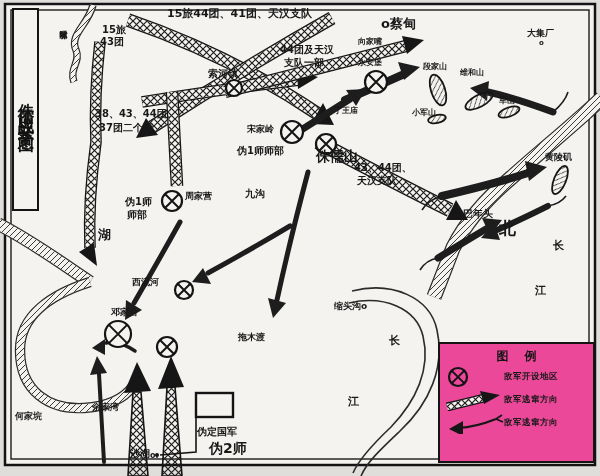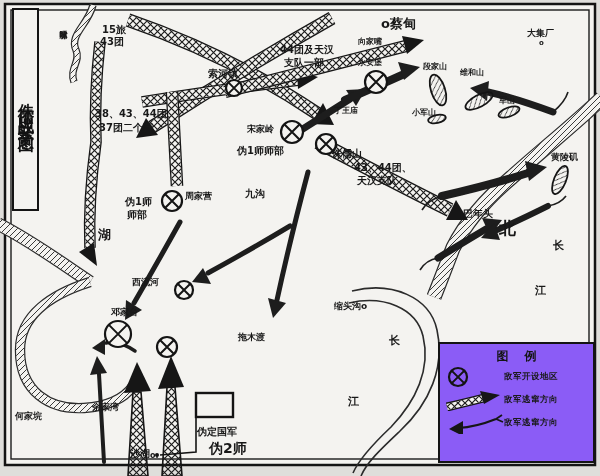--- a/index.html
+++ b/index.html
@@ -7,21 +7,21 @@
          font-family:"DejaVu Sans",sans-serif;}
   #map-svg{position:absolute;left:0;top:0;}
   #labels-layer{position:absolute;left:0;top:0;width:600px;height:476px;pointer-events:none;}
   .map-label{position:absolute;white-space:nowrap;font-weight:700;color:#181818;
              line-height:1.05;transform-origin:0 0;}
   .map-label.vert{writing-mode:vertical-rl;text-orientation:upright;}
   #title-box{position:absolute;left:12px;top:8px;width:27px;height:203px;border:2.5px solid #141414;
              background:#f4f3f0;display:flex;align-items:center;justify-content:center;box-sizing:border-box;}
   #title-box .ttl{writing-mode:vertical-rl;text-orientation:upright;font-size:16px;font-weight:700;
              color:#121212;letter-spacing:5px;}
-  #legend-box{position:absolute;left:438px;top:342px;width:157px;height:121px;background:#8b5cf6;
+  #legend-box{position:absolute;left:438px;top:342px;width:157px;height:121px;background:#ec4899;
              border:2.5px solid #141414;box-sizing:border-box;padding:3px 4px 2px 4px;}
   #legend-title{text-align:center;font-size:12px;font-weight:700;color:#141414;letter-spacing:16px;
              padding-left:16px;margin-top:1px;}
   .legend-row{display:flex;align-items:center;height:23px;}
   .legend-sym{width:60px;flex:0 0 60px;}
   .legend-lab{font-size:8.5px;font-weight:700;color:#1a1a1a;letter-spacing:.5px;}
 </style>
 </head>
 <body>
 
@@ -158,52 +158,53 @@
         </g>
       </g>
     <g id="flag-layer">
       <rect x="196" y="393" width="37" height="24" fill="#f4f3f0" stroke="#141414" stroke-width="2.4"></rect>
       <path d="M196,417 L196,452 L160,455" fill="none" stroke="#141414" stroke-width="1.6"></path>
       <circle cx="157" cy="455" r="2" fill="#141414"></circle>
     </g>
   </svg>
 
   <div id="labels-layer">
+      <div class="map-label" style="left: 167px; top: 8px; font-size: 11px;">15旅44团、41团、天汉支队</div>
       <div class="map-label" style="left: 102px; top: 25px; font-size: 10px;">15旅</div>
       <div class="map-label" style="left: 100px; top: 37px; font-size: 10px;">43团</div>
       <div class="map-label vert" style="left: 58px; top: 24px; font-size: 8px;">脉旺嘴</div>
       <div class="map-label" style="left: 381px; top: 17px; font-size: 13px;">o蔡甸</div>
       <div class="map-label" style="left: 527px; top: 29px; font-size: 9px;">大集厂</div>
       <div class="map-label" style="left: 539px; top: 40px; font-size: 7px;">o</div>
       <div class="map-label" style="left: 423px; top: 63px; font-size: 8px;">段家山</div>
       <div class="map-label" style="left: 460px; top: 69px; font-size: 8px;">维和山</div>
       <div class="map-label" style="left: 499px; top: 97px; font-size: 8px;">军山</div>
       <div class="map-label" style="left: 412px; top: 109px; font-size: 8px;">小军山</div>
       <div class="map-label" style="left: 280px; top: 45px; font-size: 10px;">44团及天汉</div>
       <div class="map-label" style="left: 284px; top: 58px; font-size: 10px;">支队一部</div>
       <div class="map-label" style="left: 358px; top: 38px; font-size: 8px;">向家嘴</div>
       <div class="map-label" style="left: 358px; top: 59px; font-size: 8px;">永安堡</div>
       <div class="map-label" style="left: 208px; top: 69px; font-size: 10px;">索河镇</div>
       <div class="map-label" style="left: 95px; top: 109px; font-size: 10px;">38、43、44团、</div>
       <div class="map-label" style="left: 99px; top: 123px; font-size: 10px;">37团二个营</div>
       <div class="map-label" style="left: 334px; top: 107px; font-size: 8px;">丁王庙</div>
       <div class="map-label" style="left: 247px; top: 125px; font-size: 9px;">宋家岭</div>
       <div class="map-label" style="left: 237px; top: 146px; font-size: 10px;">伪1师师部</div>
-      <div class="map-label" style="left: 332px; top: 149px; font-size: 10px;">侏儒山</div>
+      <div class="map-label" style="left: 316px; top: 149px; font-size: 14px;">侏儒山</div>
       <div class="map-label" style="left: 354px; top: 163px; font-size: 10px;">43、44团、</div>
       <div class="map-label" style="left: 357px; top: 176px; font-size: 10px;">天汉支队</div>
       <div class="map-label" style="left: 125px; top: 197px; font-size: 10px;">伪1师</div>
       <div class="map-label" style="left: 127px; top: 210px; font-size: 10px;">师部</div>
       <div class="map-label" style="left: 185px; top: 192px; font-size: 9px;">周家营</div>
       <div class="map-label" style="left: 245px; top: 189px; font-size: 10px;">九沟</div>
       <div class="map-label" style="left: 98px; top: 228px; font-size: 13px;">湖</div>
       <div class="map-label" style="left: 499px; top: 220px; font-size: 17px;">北</div>
       <div class="map-label" style="left: 553px; top: 240px; font-size: 11px;">长</div>
       <div class="map-label" style="left: 535px; top: 285px; font-size: 11px;">江</div>
-      <div class="map-label" style="left: 545px; top: 153px; font-size: 9px; padding-left: 6px;">黄陵矶</div>
+      <div class="map-label" style="left: 545px; top: 153px; font-size: 9px;">黄陵矶</div>
       <div class="map-label" style="left: 463px; top: 209px; font-size: 10px;">巴年头</div>
       <div class="map-label" style="left: 334px; top: 302px; font-size: 9px;">缩头沟o</div>
       <div class="map-label" style="left: 238px; top: 333px; font-size: 9px;">拖木渡</div>
       <div class="map-label" style="left: 132px; top: 278px; font-size: 9px;">西流河</div>
       <div class="map-label" style="left: 111px; top: 308px; font-size: 9px;">邓家台</div>
       <div class="map-label" style="left: 15px; top: 364px; font-size: 9px; margin-top: 48px;">何家垸</div>
       <div class="map-label" style="left: 92px; top: 403px; font-size: 9px;">余家湾</div>
       <div class="map-label" style="left: 389px; top: 335px; font-size: 11px;">长</div>
       <div class="map-label" style="left: 348px; top: 396px; font-size: 11px;">江</div>
       <div class="map-label" style="left: 197px; top: 427px; font-size: 10px;">伪定国军</div>

